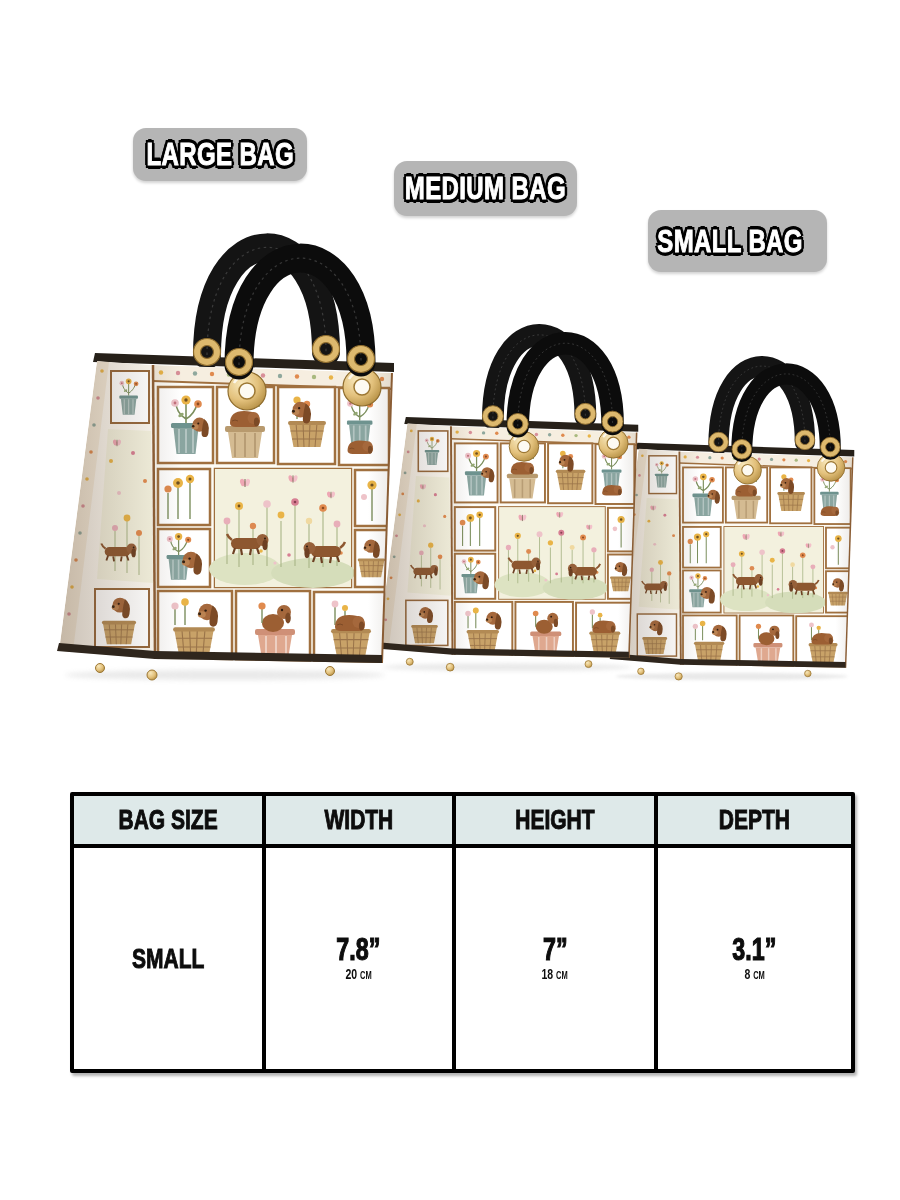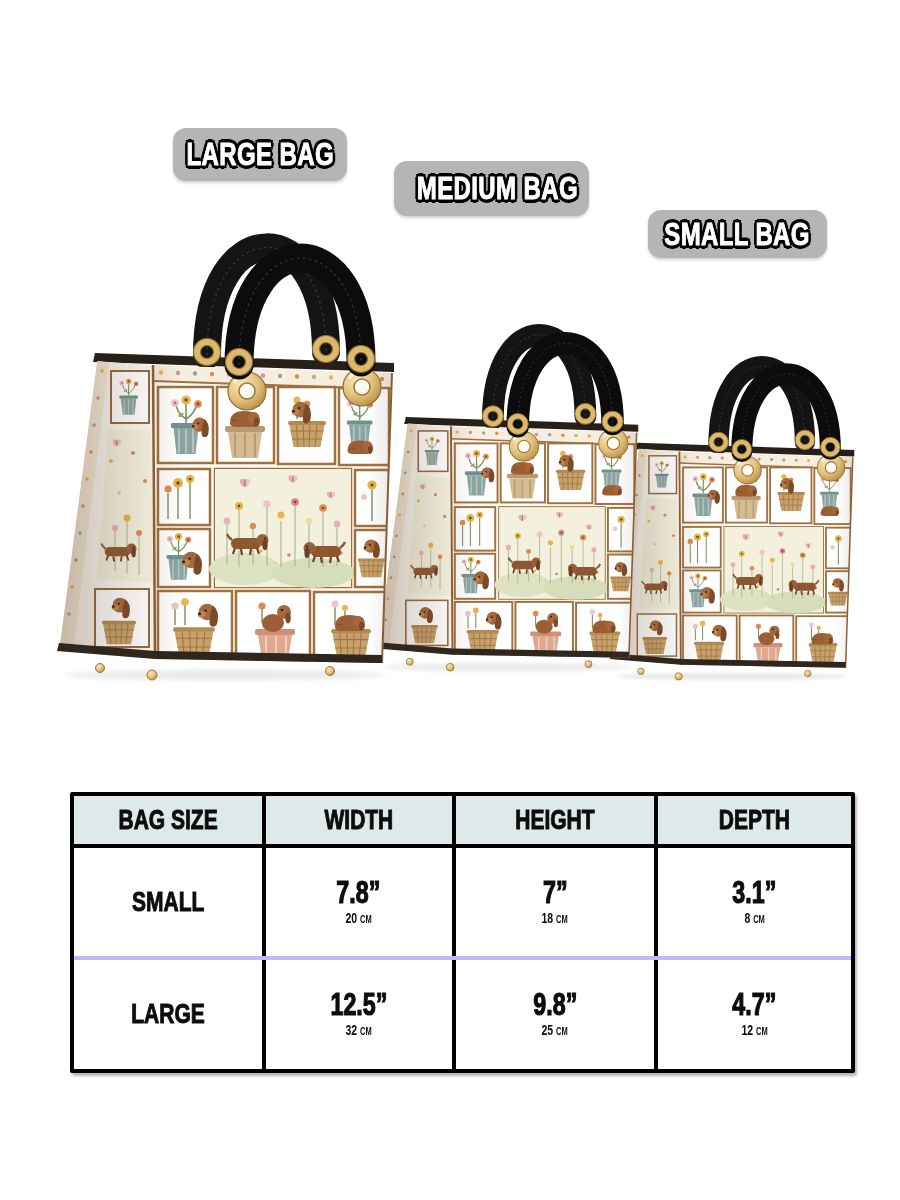--- a/index.html
+++ b/index.html
@@ -6,41 +6,41 @@
   .page{position:relative;width:900px;height:1200px;background:#ffffff;overflow:hidden;
         font-family:"Liberation Sans",sans-serif;}
   
   .tag{position:absolute;background:#b5b5b5;border-radius:13px;display:flex;
        align-items:center;justify-content:center;box-shadow:0 2px 3px rgba(0,0,0,.18);}
   .tag .cnd{color:#fff;font-weight:700;font-size:32px;letter-spacing:.5px;
        -webkit-text-stroke:1px #fff;white-space:nowrap;
        text-shadow:-3px -3px 0 #000,3px -3px 0 #000,-3px 3px 0 #000,3px 3px 0 #000,
                    -4px 0 0 #000,4px 0 0 #000,0 -4px 0 #000,0 4px 0 #000;}
   .cnd{display:inline-block;transform:scaleX(.75);transform-origin:center;}
-  #tag-large {left:133px;top:128px;width:174px;height:53px;margin-left:40px;}
-  #tag-medium{left:394px;top:161px;width:183px;height:55px;padding-left:12px;}
-  #tag-small {left:648px;top:210px;width:179px;height:48px;}
+  #tag-large {left:133px;top:128px;width:174px;height:53px;}
+  #tag-medium{left:394px;top:161px;width:183px;height:55px;}
+  #tag-small {left:648px;top:210px;width:179px;height:62px;justify-content:flex-end;}
   
   .bag{position:absolute;overflow:visible;}
   #bag-large {left:45px; top:231px;width:350px;height:450px;z-index:3;}
   #bag-medium{left:367px;top:322px;width:272px;height:350px;z-index:2;}
   #bag-small {left:601px;top:354px;width:254px;height:327px;z-index:1;}
   
   .table-wrap{position:absolute;left:70px;top:792px;width:777px;height:273px;
       border:4px solid #000;border-radius:2px;overflow:hidden;background:#fff;
       box-shadow:2px 3px 3px rgba(0,0,0,.30);}
   table.size{width:100%;height:100%;border-collapse:collapse;table-layout:fixed;}
   table.size th,table.size td{padding:0;text-align:center;vertical-align:middle;color:#0d0d0d;}
   table.size col.c1{width:24.4%}table.size col.c2{width:24.5%}
   table.size col.c3{width:26%}  table.size col.c4{width:25.1%}
   thead tr{height:50px;}
   tbody tr{height:74px;}
   table.size th{background:#dee9e9;border-bottom:4px solid #000;}
   table.size th:not(:last-child),table.size td:not(:last-child){border-right:4px solid #000;}
-  tbody tr:not(:last-child) td{border-bottom:4px solid #c4b5fd;}
+  tbody tr:not(:last-child) td{border-bottom:4px solid #4c1d95;}
   .hd{font-size:28px;font-weight:700;-webkit-text-stroke:1px #0d0d0d;}
   .sz{font-size:28px;font-weight:700;-webkit-text-stroke:1px #0d0d0d;}
   .cell-val .in{font-size:31px;font-weight:700;-webkit-text-stroke:1.2px #0d0d0d;line-height:1.05;}
   .cell-sub .cm{font-size:14px;font-weight:700;font-variant:small-caps;line-height:1;}
   .cell-sub{margin-top:-1px;}
 </style>
 </head>
 <body>
 
 <div class="page">
@@ -370,31 +370,16 @@
           </td>
           <td>
             <div class="cell-val"><span class="cnd in">7”</span></div>
             <div class="cell-sub"><span class="cnd cm">18 cm</span></div>
           </td>
           <td>
             <div class="cell-val"><span class="cnd in">3.1”</span></div>
             <div class="cell-sub"><span class="cnd cm">8 cm</span></div>
           </td>
         </tr>
-        <tr>
-          <td><span class="cnd sz">LARGE</span></td>
-          <td>
-            <div class="cell-val"><span class="cnd in">12.5”</span></div>
-            <div class="cell-sub"><span class="cnd cm">32 cm</span></div>
-          </td>
-          <td>
-            <div class="cell-val"><span class="cnd in">9.8”</span></div>
-            <div class="cell-sub"><span class="cnd cm">25 cm</span></div>
-          </td>
-          <td>
-            <div class="cell-val"><span class="cnd in">4.7”</span></div>
-            <div class="cell-sub"><span class="cnd cm">12 cm</span></div>
-          </td>
-        </tr>
       </tbody>
     </table>
   </div>
 </div>
 
 </body></html>

